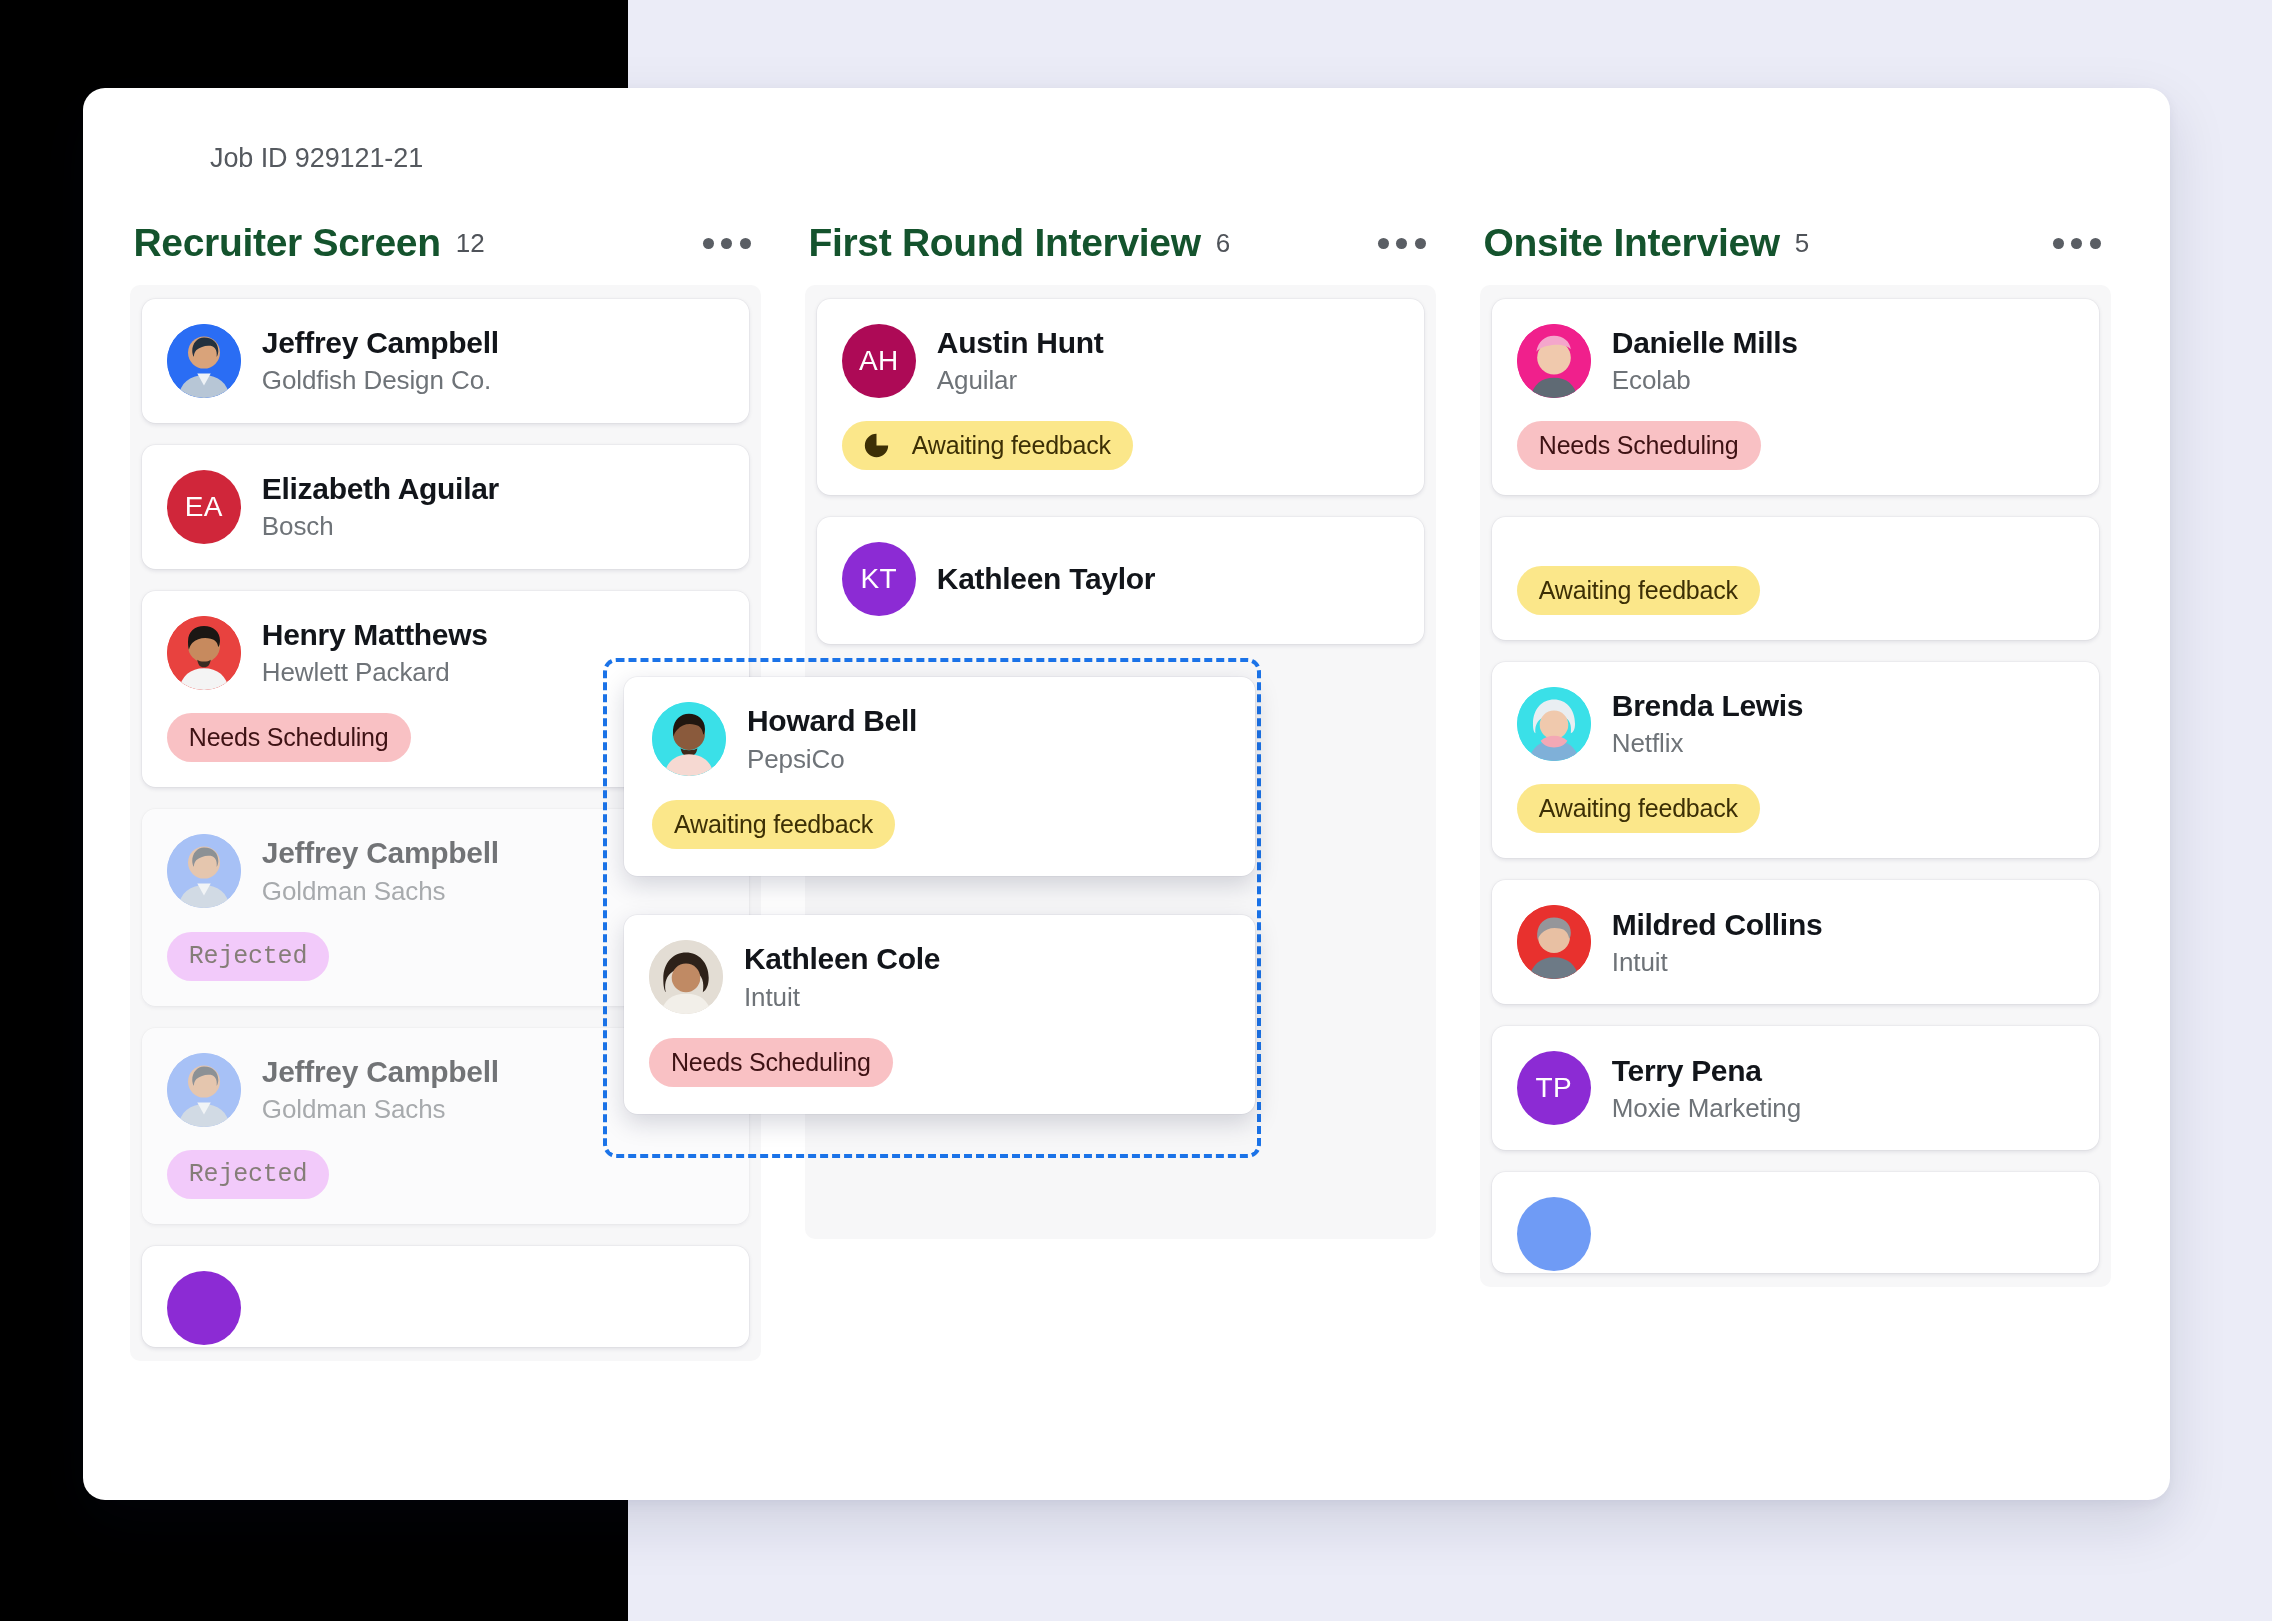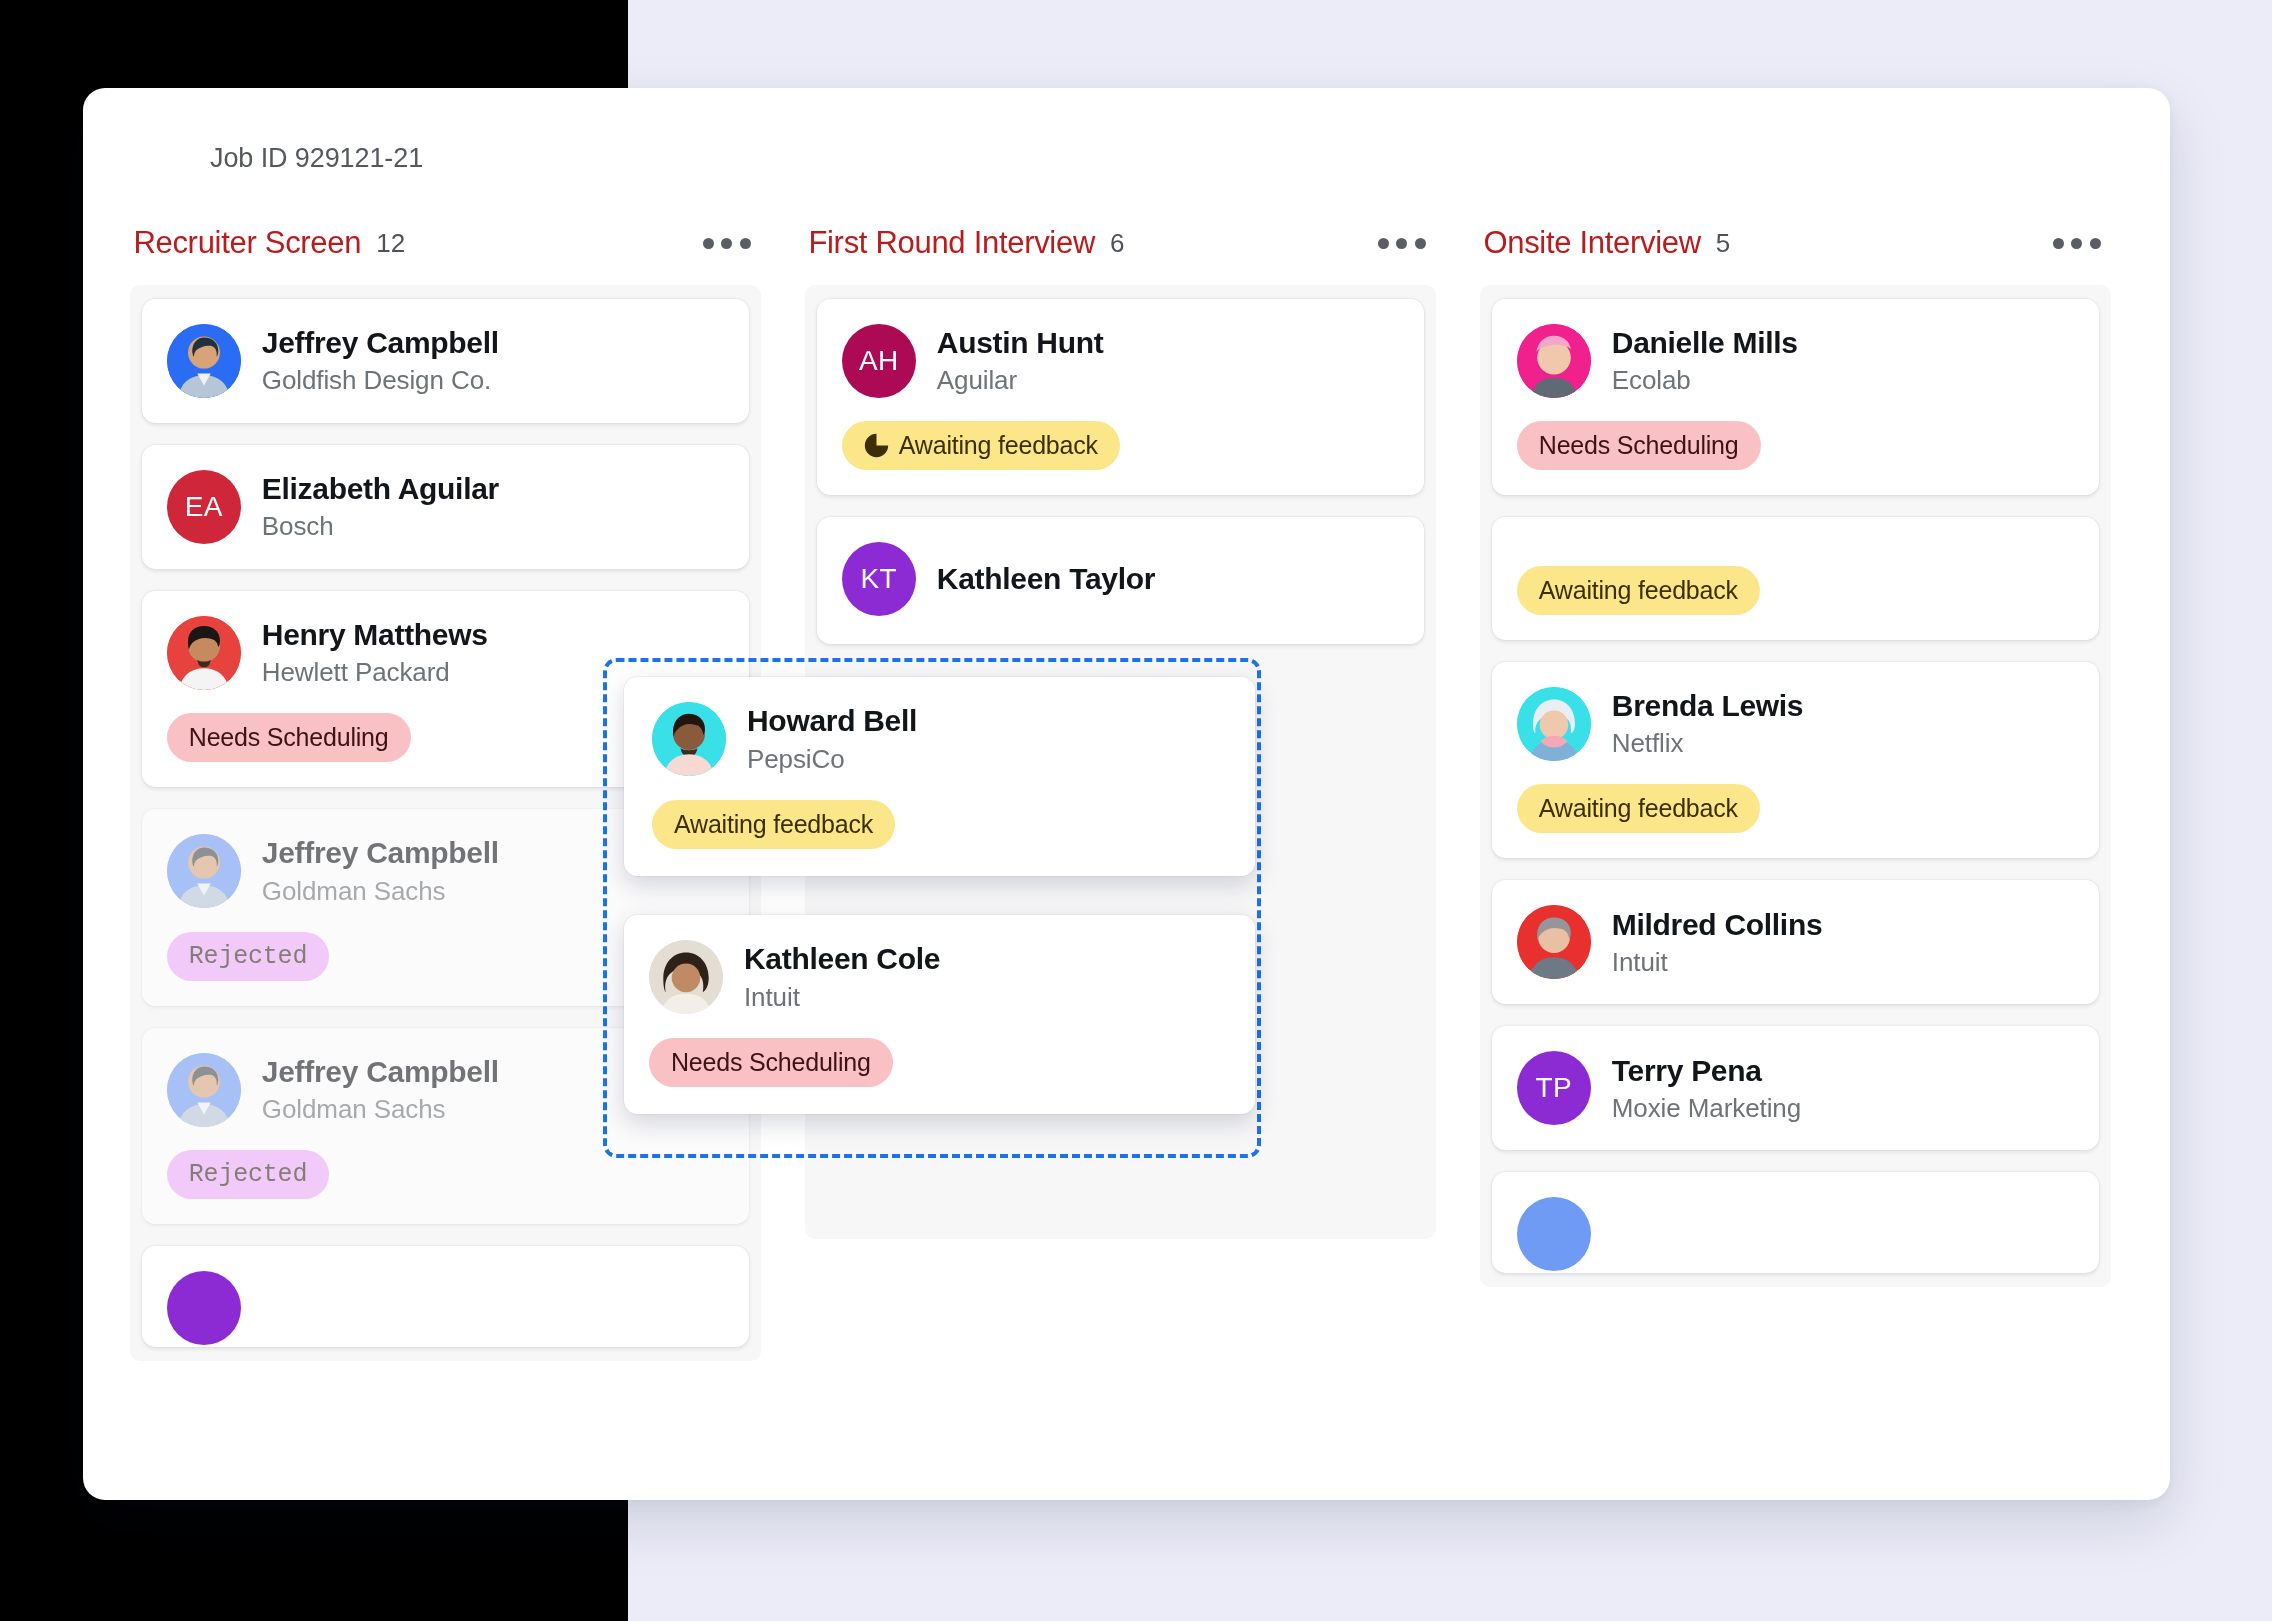--- a/index.html
+++ b/index.html
@@ -59,21 +59,21 @@
     display: flex; gap: 44px;
     padding: 46px 47px 0 47px;
   }
   .column { width: 631px; flex: 0 0 631px; }
   .col-head {
     display: flex; align-items: center;
     padding: 0 5px 0 3.4px; height: 47px;
     margin-bottom: 18.6px;
   }
   .col-name {
-    font-size: 31px; font-weight: 400; color: #b91c1c;
+    font-size: 39px; font-weight: 700; color: #14532d;
     letter-spacing: -0.3px;
   }
   .col-count {
     font-size: 26px; color: #4f5359; margin-left: 15px; font-weight: 400;
   }
   .col-more {
     margin-left: auto; display: flex; gap: 7.6px; align-items: center;
     padding: 6.8px 5px; cursor: pointer;
   }
   .col-more i {
@@ -111,21 +111,21 @@
   .who { min-width: 0; }
   .c-name {
     font-size: 30px; font-weight: 700; color: #12151a;
     letter-spacing: -0.3px; line-height: 1.18; white-space: nowrap;
   }
   .c-org {
     font-size: 26px; color: #6e7378; margin-top: 5px;
     letter-spacing: -0.1px; white-space: nowrap;
   }
   .badge {
-    display: inline-flex; align-items: center; gap: 10px;
+    display: inline-flex; align-items: center; gap: 23px;
     margin-top: 23.6px;
     padding: 10px 22px; border-radius: 843px;
     font-size: 25px; letter-spacing: -0.2px; white-space: nowrap;
   }
   .badge.await { background: #fbe78a; color: #3c2f05; }
   .badge.sched { background: #f9c1c4; color: #3e1214; }
   .badge.reject { background: #f0abfc; color: #33271b; font-family: Liberation Mono, monospace; }
   .badge-glyph { width: 25px; height: 25px; flex: 0 0 25px; }
 
   

